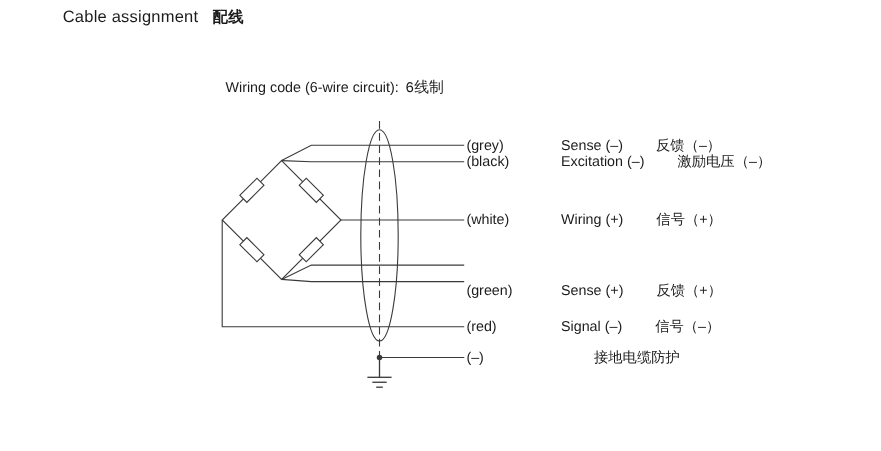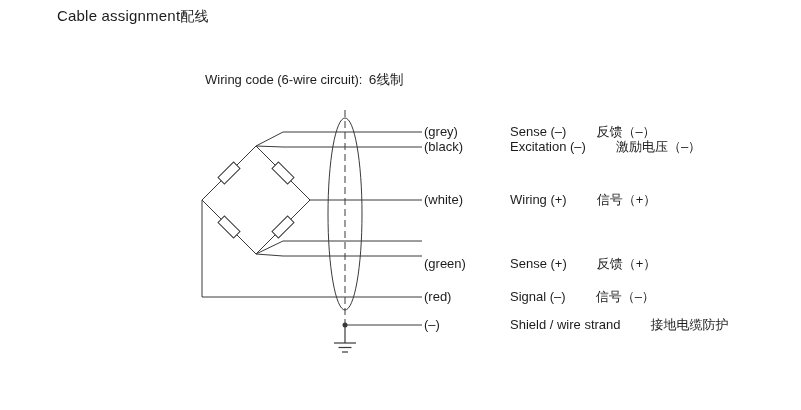--- a/index.html
+++ b/index.html
@@ -13,21 +13,21 @@
     overflow:hidden;
   }
   .title {
     position:absolute;
     left:57px;
     top:7px;
     font-size:15px;
     letter-spacing:0.2px;
     white-space:nowrap;
   }
-  .title .cn { font-size:14px; margin-left:0; }
+  .title .cn { font-size:14px; margin-left:13px;font-weight:bold; }
   .subtitle {
     position:absolute;
     left:205px;
     top:71px;
     font-size:13px;
     white-space:nowrap;
   }
   .subtitle .cn { margin-left:6px; font-size:13.5px;font-family:Liberation Mono, monospace; }
   svg.diagram { position:absolute; left:0; top:0; }
   .row {
@@ -116,19 +116,18 @@
   <div class="row" style="top:290px">
     <span class="wire">(red)</span>
     <span>Signal (–)</span>
     <span class="cn">信号（–）</span>
   </div>
 
   <div class="row" style="top:318px">
     <span class="wire">(–)</span>
     <span class="sigblock">
       <span class="sigline">
-        <span>Shield / wire strand</span>
         <span class="cn">接地电缆防护</span>
       </span>
     </span>
   </div>
 
 </div>
 
 </body></html>

